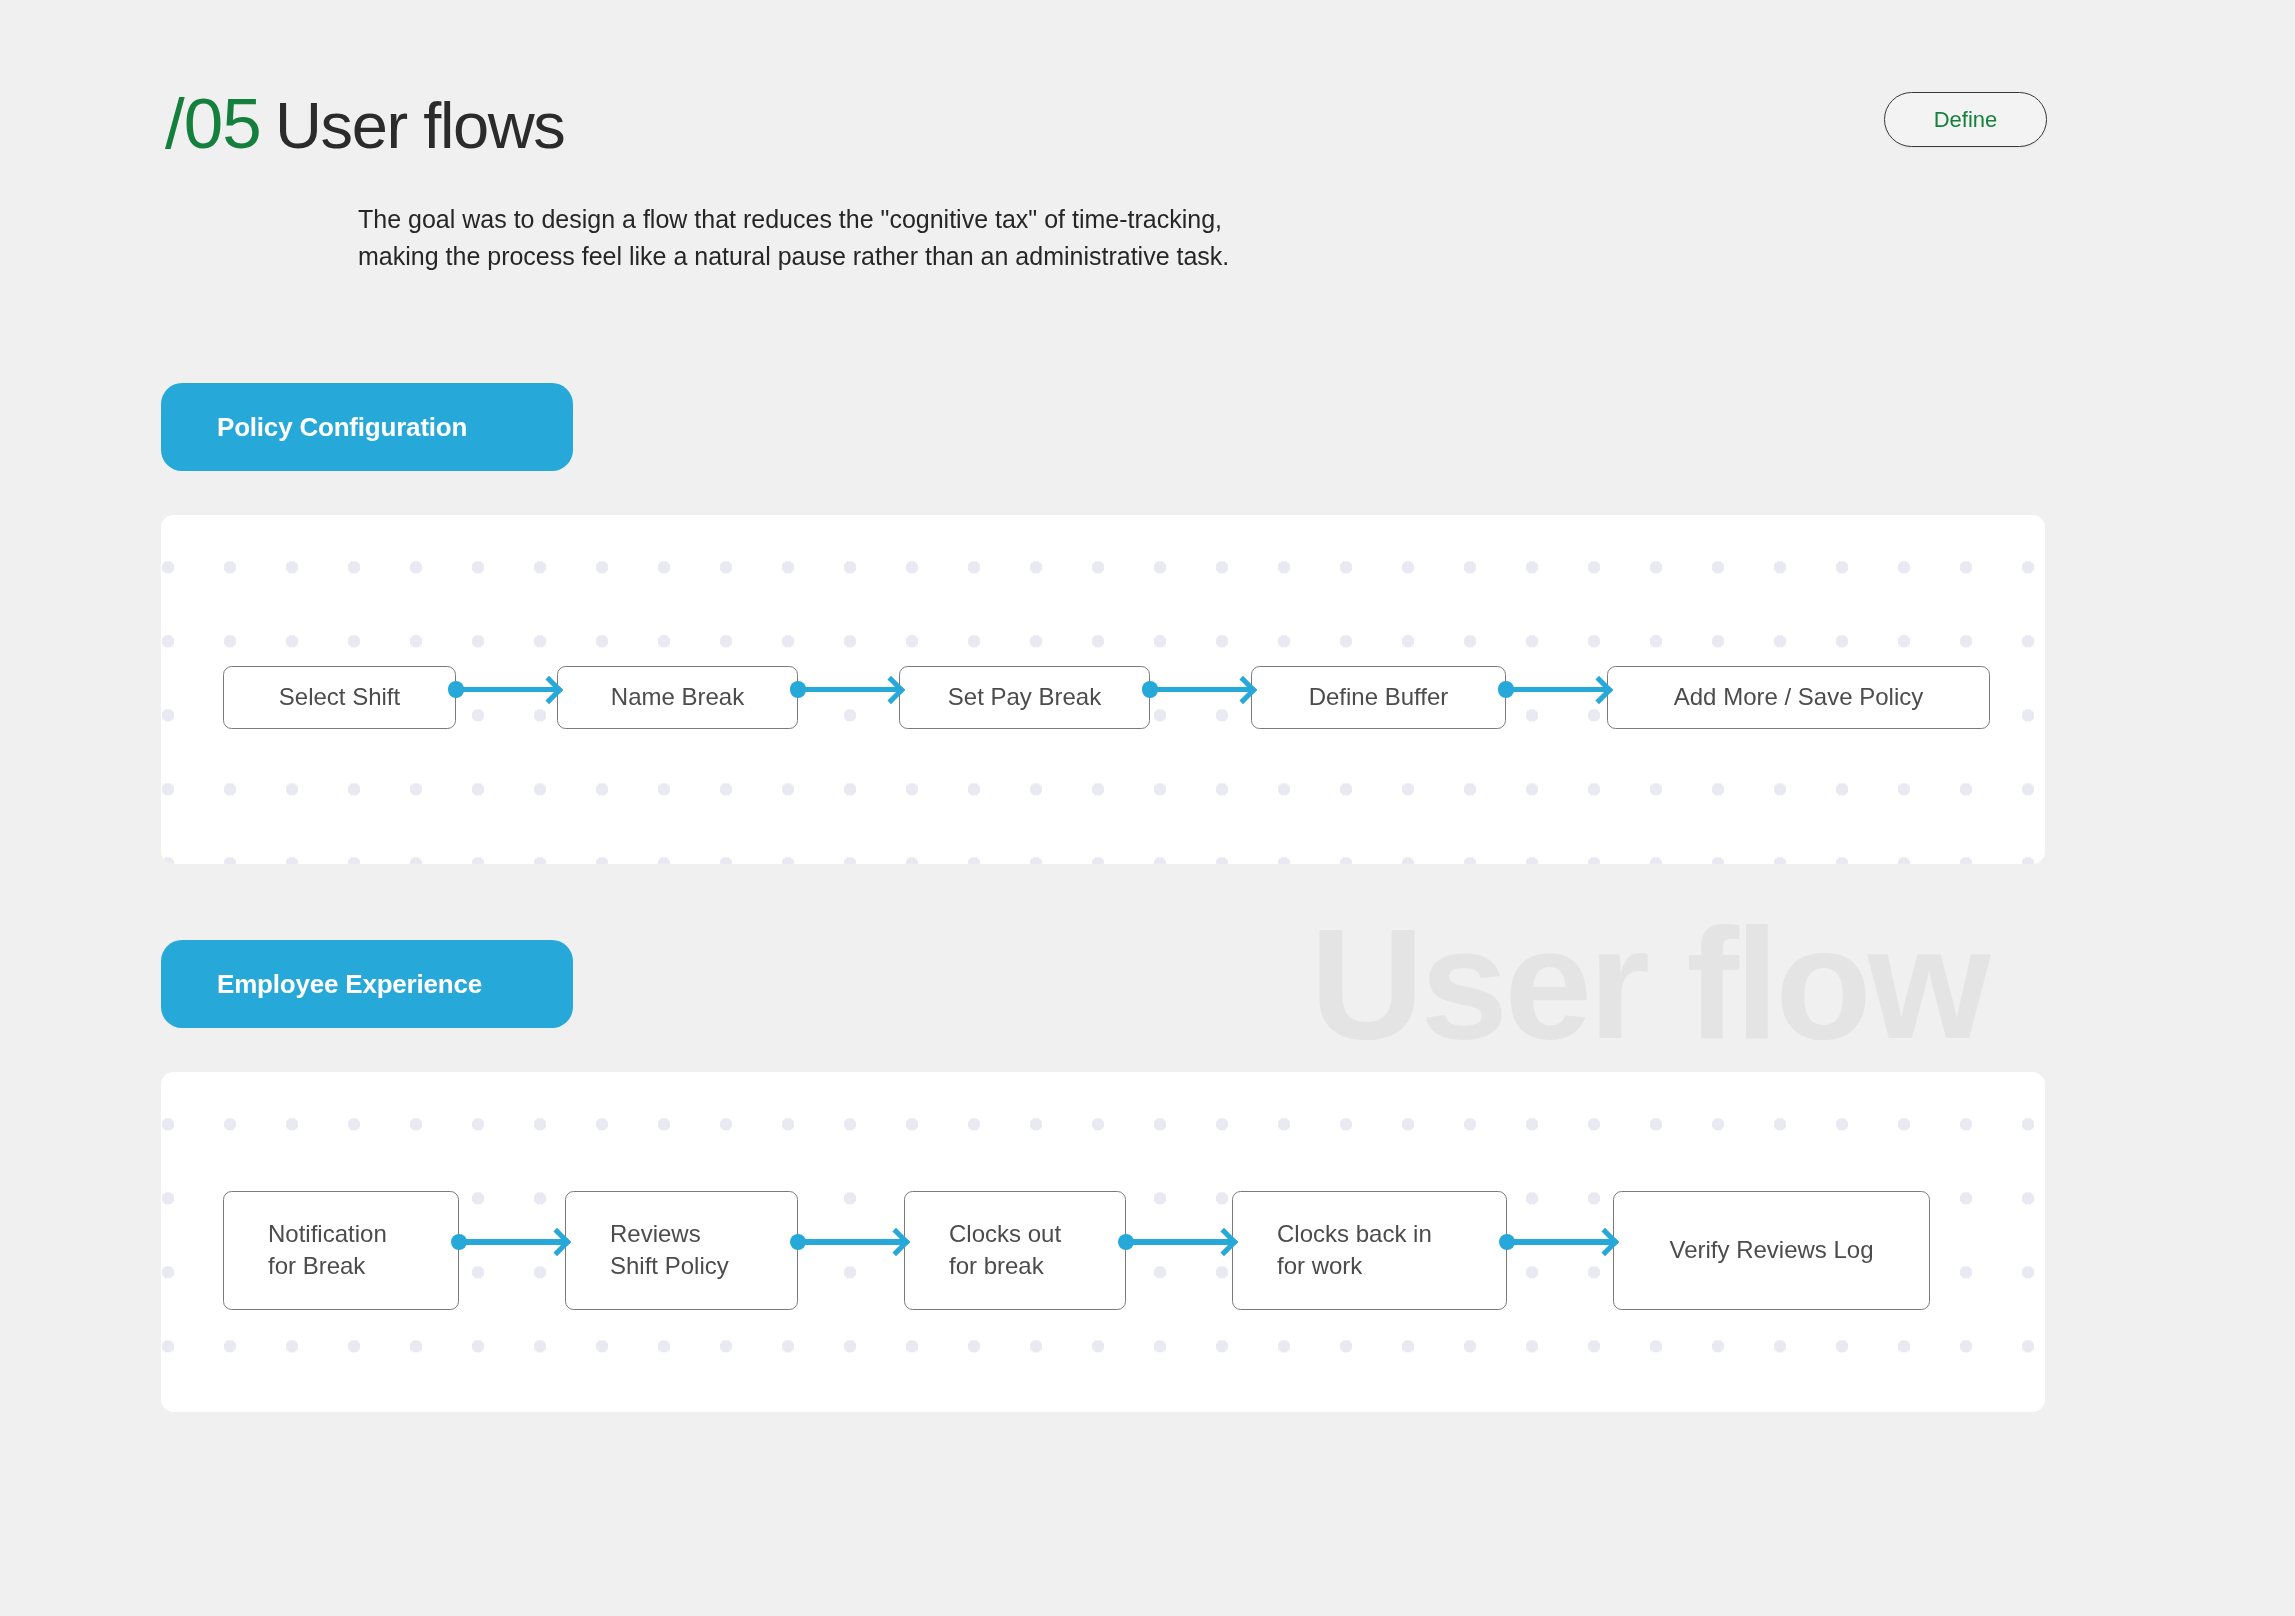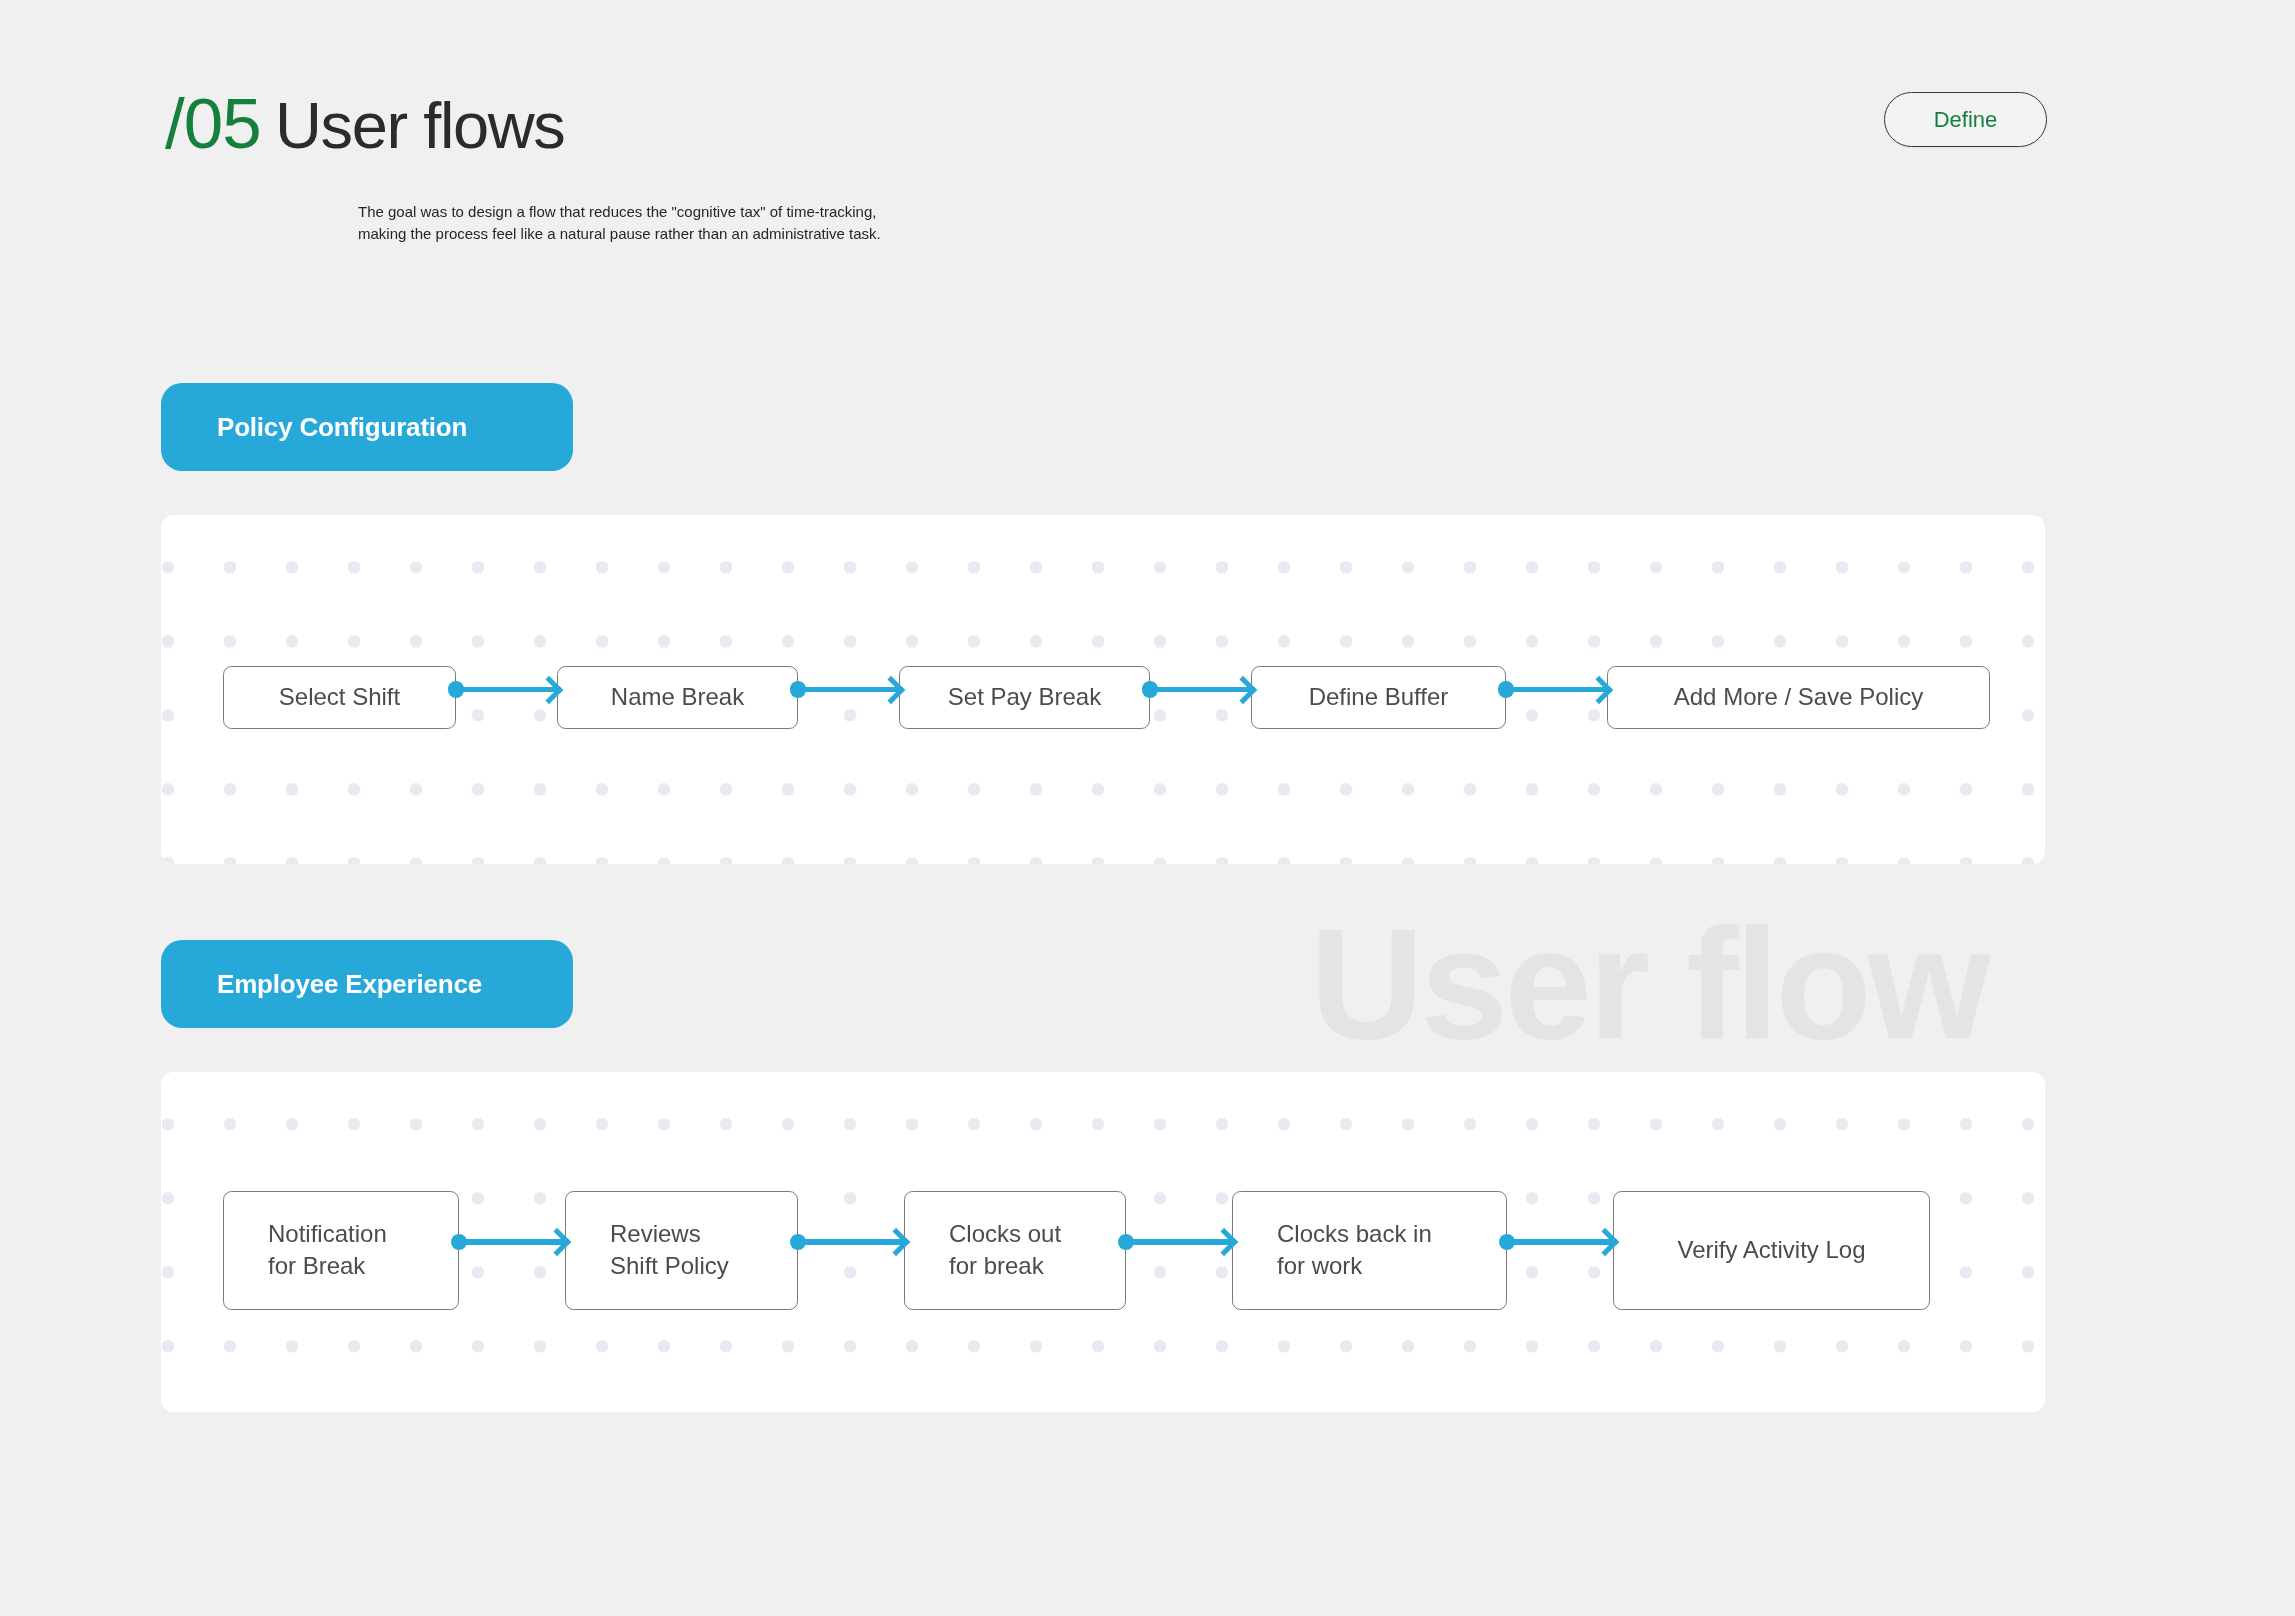--- a/index.html
+++ b/index.html
@@ -22,21 +22,21 @@
     font-size:71px; font-weight:400; color:#15803d;
     letter-spacing:-1px; line-height:1;
   }
   .title-main {
     font-size:65px; font-weight:400; color:#2b2b2b;
     letter-spacing:-1.4px; line-height:1; margin-left:14.3px;
   }
 
   .subtitle {
     position:absolute; left:358px; top:201px;
-    font-size:15px; line-height:1.48; color:#262626; font-weight:400;
+    font-size:25px; line-height:1.48; color:#262626; font-weight:400;
     white-space:pre-line;
   }
 
   .phase-badge {
     position:absolute; left:1884px; top:92px;
     width:163px; height:55px; border-radius:28px;
     border:1.4px solid #3a3a3a; background:#f3f3f3;
     display:flex; align-items:center; justify-content:center;
     font-size:22px; color:#15803d; font-weight:400;
     box-shadow:0 1px 2.4px rgba(0,0,0,.05);
@@ -252,19 +252,19 @@
         <span class="node-label">Clocks back in
 for work</span>
       </div>
       <div class="conn">
         <span class="conn-dot"></span>
         <span class="conn-line"></span>
         <span class="conn-head"></span>
       </div>
 
       <div class="node n4">
-        <span class="node-label">Verify Activity Log</span>
+        <span class="node-label">Verify Reviews Log</span>
       </div>
 
     </div>
   </div>
 </div>
 
 
 </body></html>

